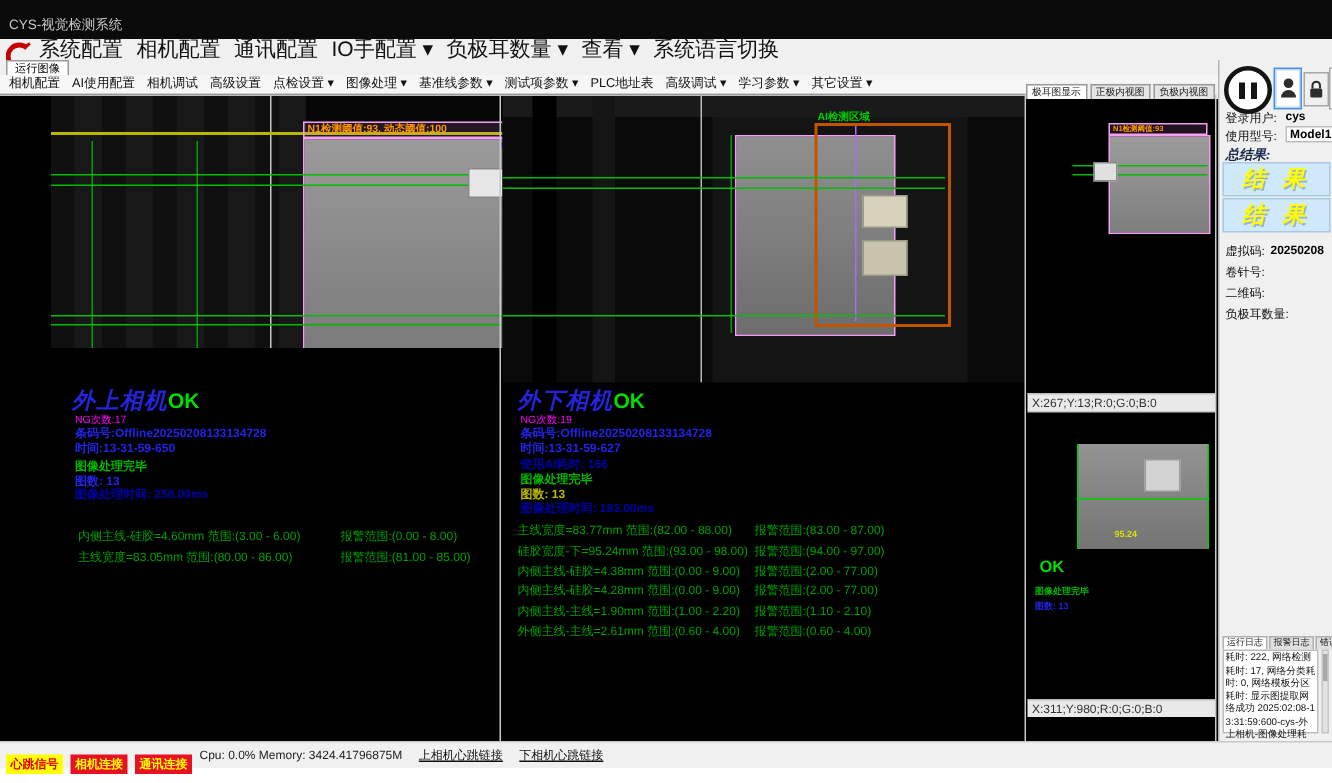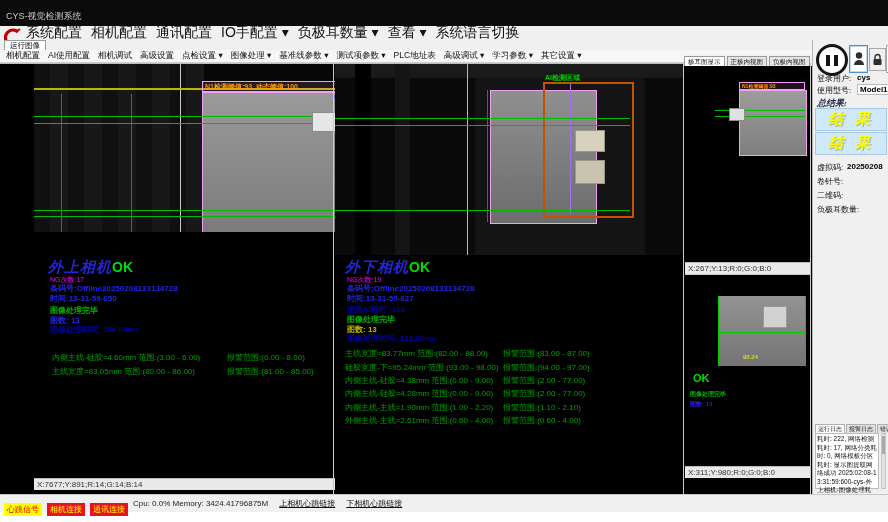--- a/index.html
+++ b/index.html
@@ -63,21 +63,21 @@
   .log-tabs{position:absolute;left:2px;display:flex;gap:1px;}
   .log-tabs span{font-size:6px;line-height:8px;padding:0 2px;background:#e0e0e0;border:1px solid #b0b0b0;border-bottom:none;color:#222;white-space:nowrap;}
   .log-tabs span.active{background:#fff;}
   .log-text{position:absolute;left:2px;width:64px;font-size:6.5px;line-height:8.5px;color:#111;
             background:#fff;border:1px solid #bbb;padding:1px;box-sizing:border-box;word-break:break-all;}
   .scrollbar{position:absolute;width:5px;background:#e2e2e2;border:1px solid #c6c6c6;box-sizing:border-box;}
   .scroll-thumb{position:absolute;left:0;width:100%;height:18px;background:#a9a9a9;}
   
   .statusbar{left:0;top:494px;width:888px;height:18px;background:#f0f0f0;border-top:1px solid #c9c9c9;
              display:flex;align-items:center;gap:5px;padding-left:4px;box-sizing:border-box;}
-  .badge{font-size:8px;font-weight:normal;padding:1px 3px;white-space:nowrap;margin-top:12px;}
+  .badge{font-size:8px;font-weight:bold;padding:1px 3px;white-space:nowrap;margin-top:12px;}
   .badge.yellow{background:#ffff00;color:#e00000;}
   .badge.red{background:#e81123;color:#ffff00;}
   .cpu{font-size:8px;color:#222;white-space:nowrap;}
   .hb-link{font-size:8px;color:#111;text-decoration:underline;white-space:nowrap;margin-left:6px;cursor:pointer;}
 </style>
 </head>
 <body>
 
 <div class="window">
 
@@ -152,21 +152,20 @@
 
     <div class="mrow" style="left:18px;top:288px;">
       <span class="mtext" style="width:175px;">内侧主线-硅胶=4.60mm 范围:(3.00 - 6.00)</span>
       <span>报警范围:(0.00 - 8.00)</span>
     </div>
     <div class="mrow" style="left:18px;top:302px;">
       <span class="mtext" style="width:175px;">主线宽度=83.05mm 范围:(80.00 - 86.00)</span>
       <span>报警范围:(81.00 - 85.00)</span>
     </div>
 
-    <div class="strip" style="top:414px;">X:7677;Y:891;R:14;G:14;B:14</div>
   </div>
 
   <div class="panel" style="left:335px;top:64px;width:348px;height:426px;">
     <div class="imgarea" style="width:348px;height:191px;background:#0a0a0a;">
       <div class="abs" style="left:0;top:0;width:348px;height:14px;background:#1a1a1a;"></div>
       <div class="abs" style="left:20px;top:0;width:16px;height:191px;background:#000;"></div>
       <div class="abs" style="left:60px;top:0;width:15px;height:191px;background:#151515;"></div>
       <div class="abs" style="left:140px;top:14px;width:170px;height:177px;background:#141414;"></div>
       <div class="vline" style="left:132px;top:0;height:191px;background:#b9b9b9;"></div>
       <div class="cell" style="left:155px;top:26px;width:105px;height:132px;background:linear-gradient(180deg,#8f8f8f,#6d6d6d);"></div>

